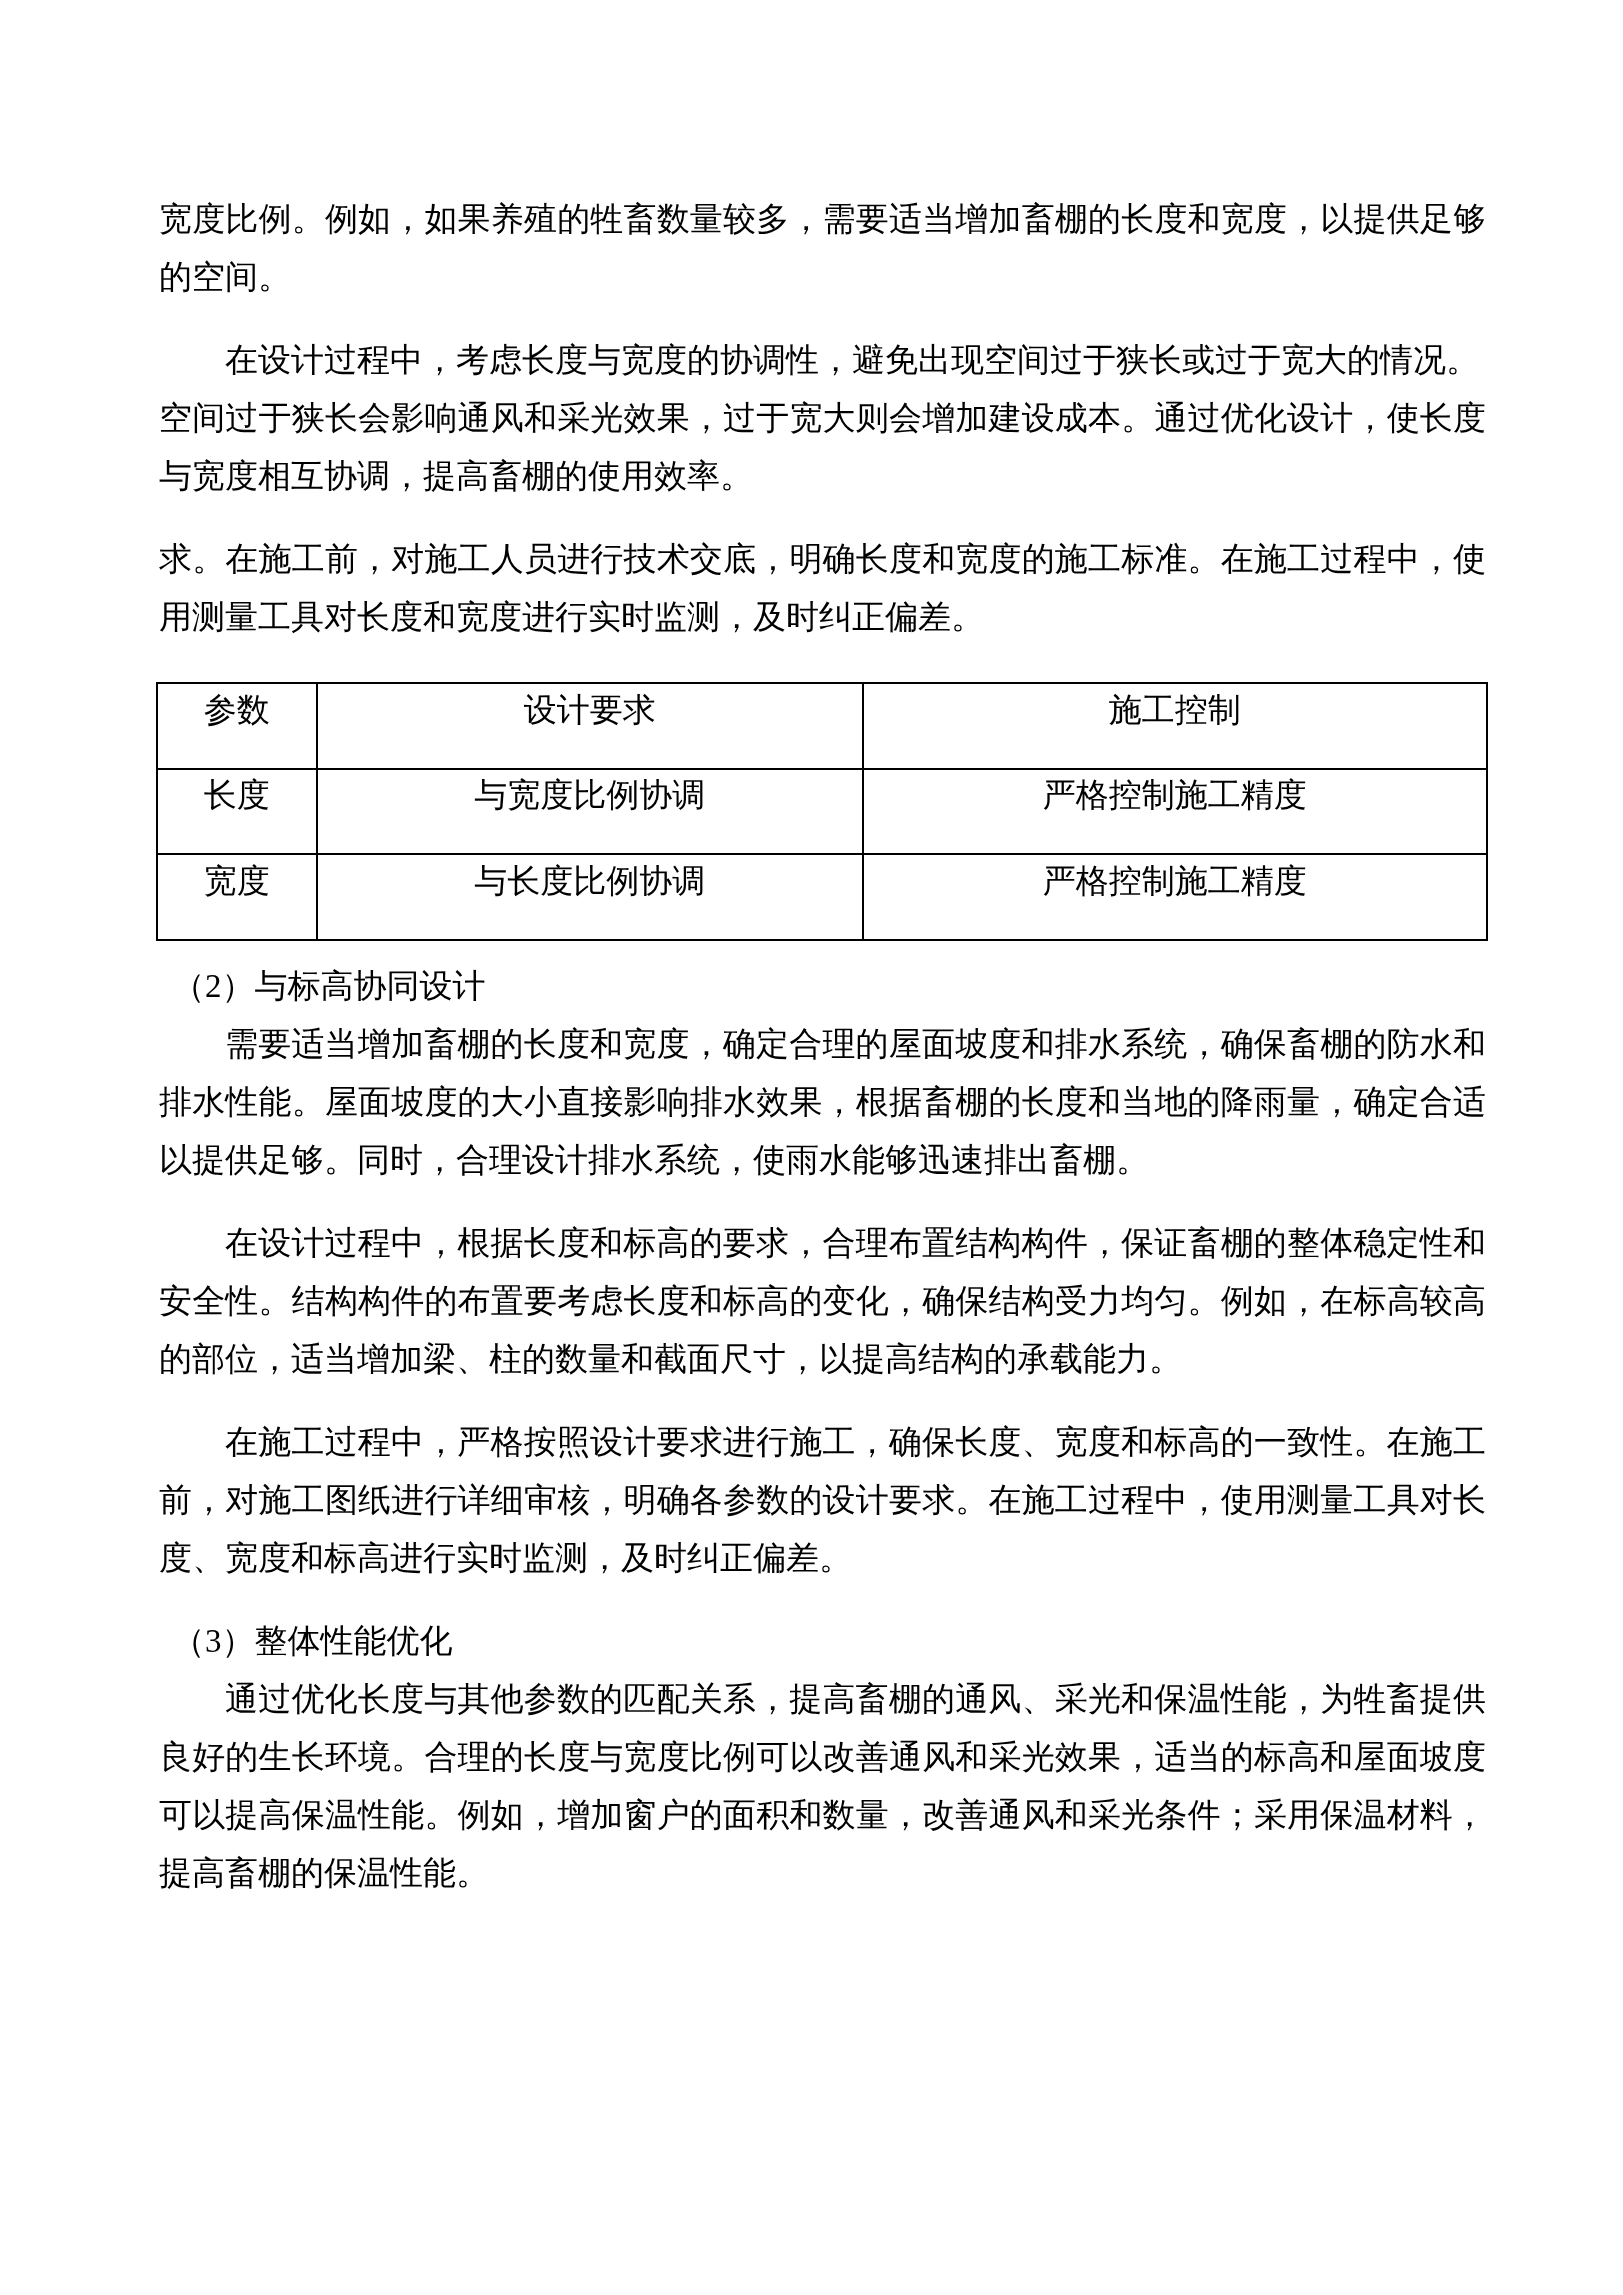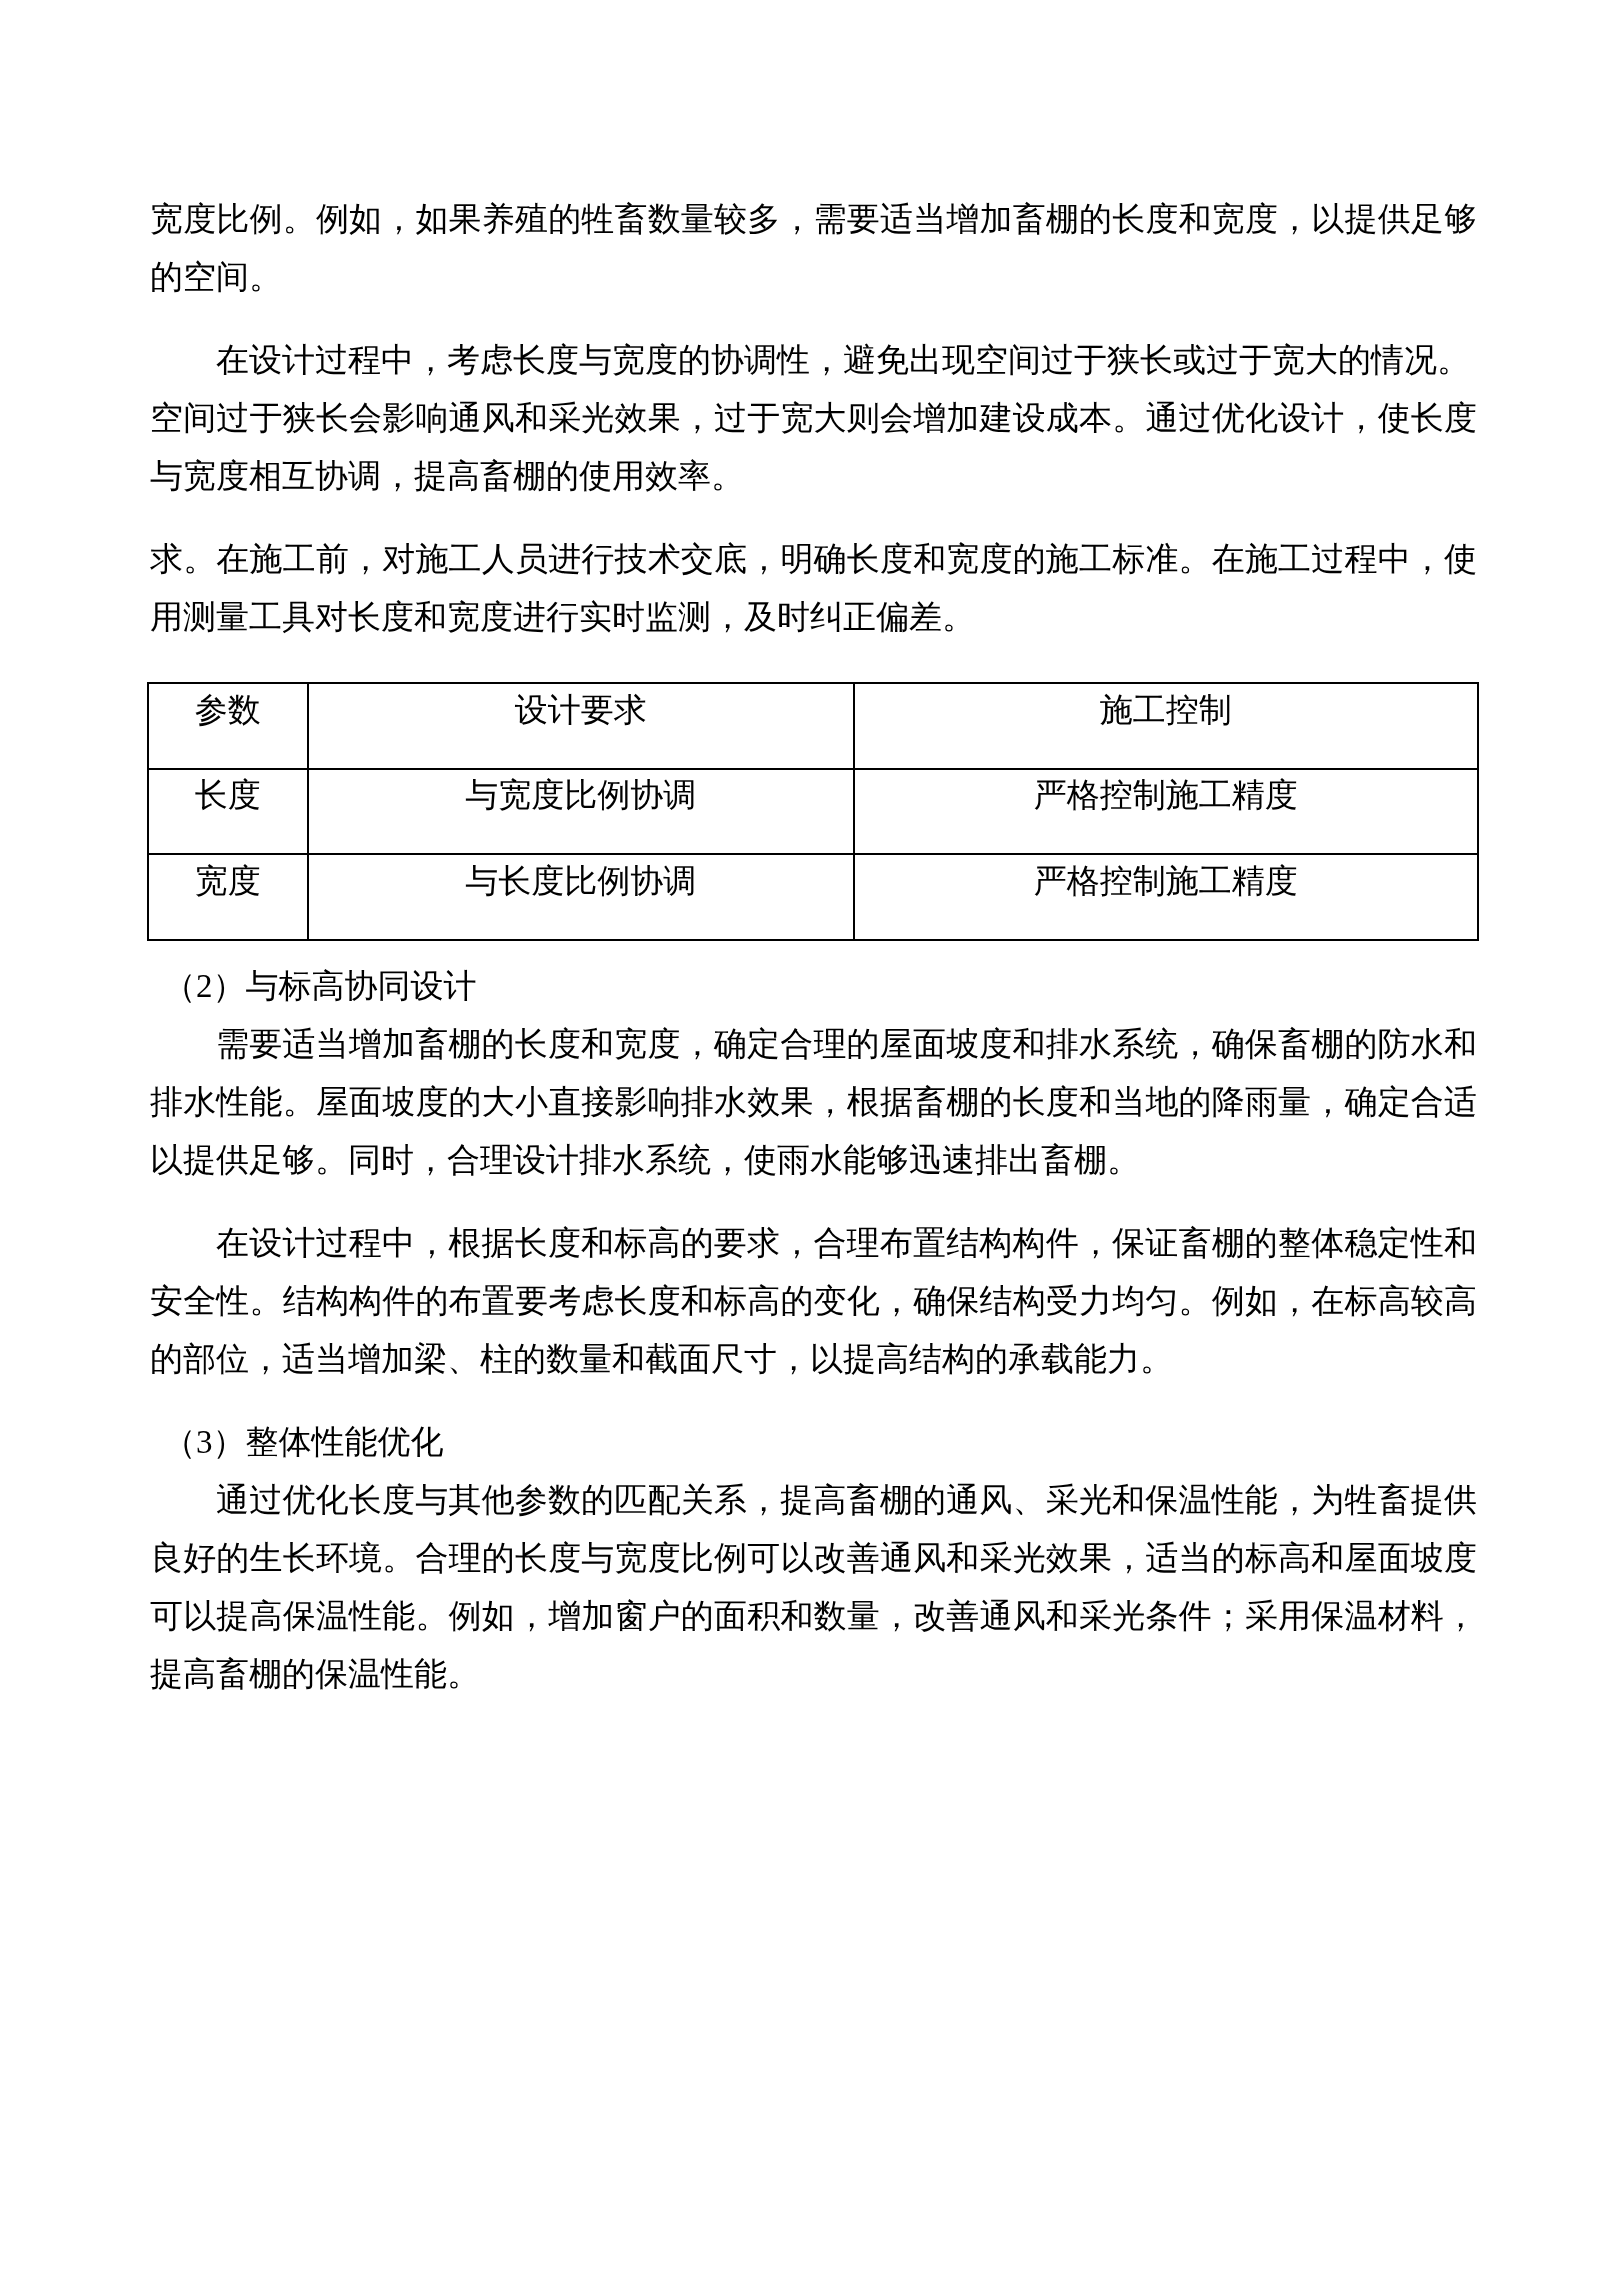--- a/index.html
+++ b/index.html
@@ -2,21 +2,21 @@
 <html style="font-size:10.5px"><head>
 <meta charset="utf-8">
 <style>
   html, body { margin: 0; padding: 0; background: #ffffff; }
   body {
     width: 1623px; height: 2295px; position: relative; overflow: hidden;
     font-family: "Liberation Serif", "DejaVu Serif", serif;
     color: #000000;
   }
   .page { position: absolute; left: 0; top: 0; width: 1623px; height: 2295px; background: #ffffff; }
-  .content { position: absolute; left: 150px; top: 190px; width: 1327px; font-family: Liberation Serif, serif; }
+  .content { position: absolute; left: 159px; top: 190px; width: 1327px; font-family: Liberation Serif, serif; }
   .para { margin: 0; }
   .para + .para { margin-top: 25px; }
   .line {
     display: block; height: 58px; line-height: 58px;
     font-size: 33px; white-space: nowrap;
     text-align: justify; text-align-last: justify;
   }
   .line.last { text-align-last: left; }
   .line.indent { padding-left: 66px; }
   .heading { margin: 0; }
@@ -94,20 +94,25 @@
       <span class="line">排水性能。屋面坡度的大小直接影响排水效果，根据畜棚的长度和当地的降雨量，确定合适</span>
       <span class="line last">以提供足够。同时，合理设计排水系统，使雨水能够迅速排出畜棚。</span>
     </div>
 
     <div class="para">
       <span class="line indent">在设计过程中，根据长度和标高的要求，合理布置结构构件，保证畜棚的整体稳定性和</span>
       <span class="line">安全性。结构构件的布置要考虑长度和标高的变化，确保结构受力均匀。例如，在标高较高</span>
       <span class="line last">的部位，适当增加梁、柱的数量和截面尺寸，以提高结构的承载能力。</span>
     </div>
 
+    <div class="para">
+      <span class="line indent">在施工过程中，严格按照设计要求进行施工，确保长度、宽度和标高的一致性。在施工</span>
+      <span class="line">前，对施工图纸进行详细审核，明确各参数的设计要求。在施工过程中，使用测量工具对长</span>
+      <span class="line last">度、宽度和标高进行实时监测，及时纠正偏差。</span>
+    </div>
 
     <div class="heading heading-gap">
       <span class="line">（3）整体性能优化</span>
     </div>
 
     <div class="para after-heading">
       <span class="line indent">通过优化长度与其他参数的匹配关系，提高畜棚的通风、采光和保温性能，为牲畜提供</span>
       <span class="line">良好的生长环境。合理的长度与宽度比例可以改善通风和采光效果，适当的标高和屋面坡度</span>
       <span class="line">可以提高保温性能。例如，增加窗户的面积和数量，改善通风和采光条件；采用保温材料，</span>
       <span class="line last">提高畜棚的保温性能。</span>

